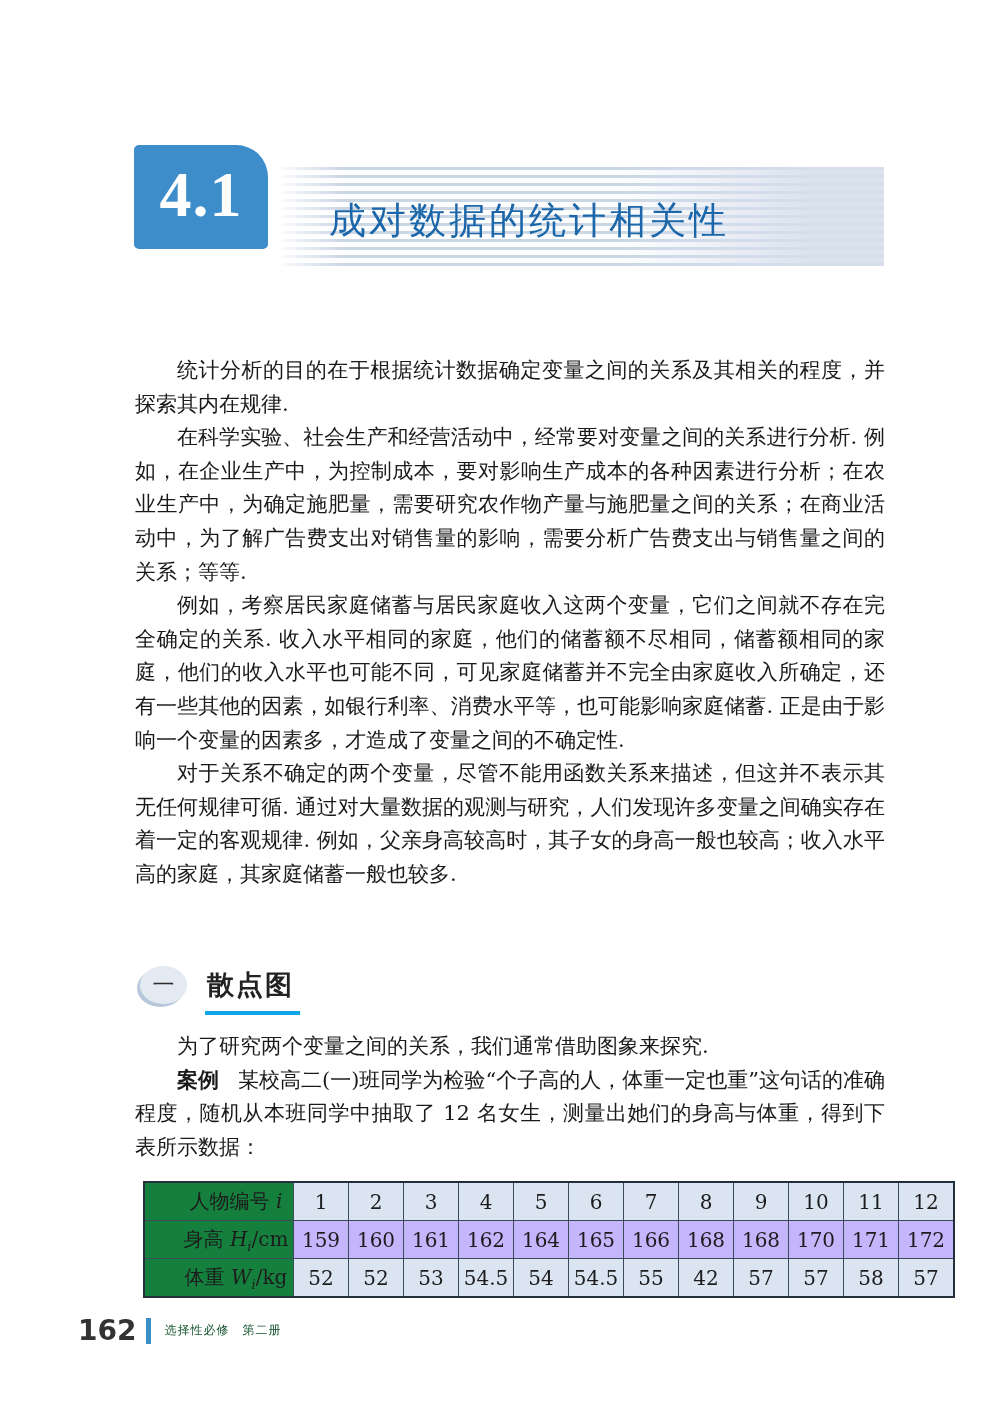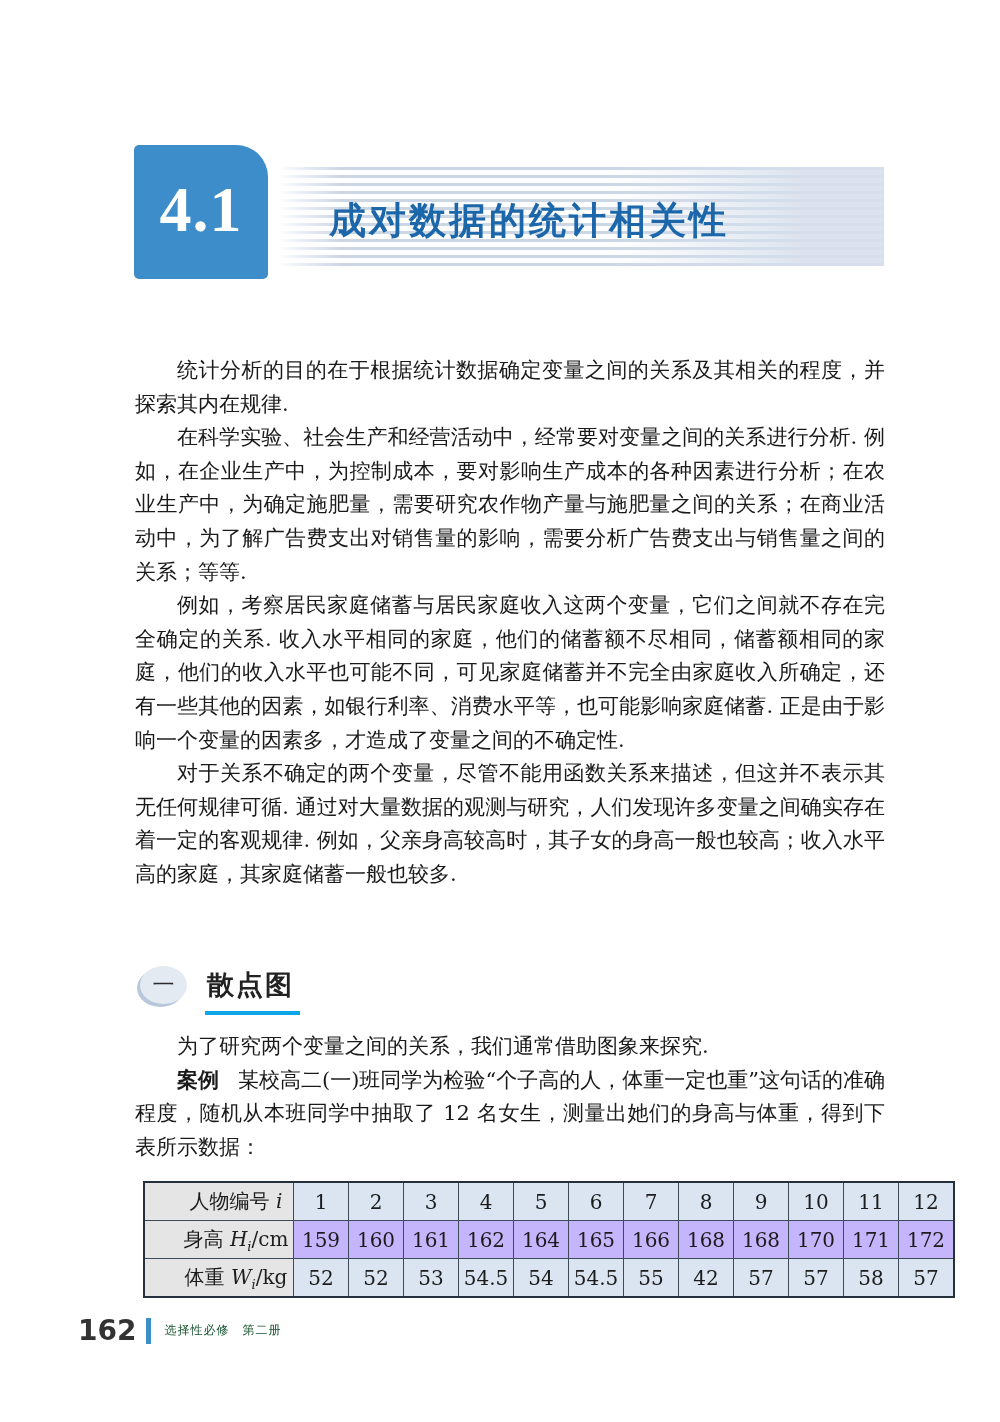--- a/index.html
+++ b/index.html
@@ -10,21 +10,21 @@
     background: #ffffff;
     overflow: hidden;
     font-family: "DejaVu Serif", "Liberation Serif", serif;
     color: #1a1a1a;
   }
 
   
   .section-box {
     position: absolute;
     left: 134px; top: 145px;
-    width: 134px; height: 134px;
+    width: 134px; height: 104px;
     background: #3d8dca;
     border-radius: 5px 32px 5px 5px;
     display: flex; align-items: center; justify-content: center;
   }
   .section-box .num {
     color: #ffffff;
     font-family: "Liberation Serif", "DejaVu Serif", serif;
     font-weight: 700;
     font-size: 64px;
     letter-spacing: 1px;
@@ -36,21 +36,21 @@
     width: 603px; height: 99px;
     background:
       linear-gradient(to right, rgba(255,255,255,0.9), rgba(255,255,255,0) 10%),
       linear-gradient(to right, rgba(215,223,236,0) 55%, rgba(215,223,236,0.9) 88%),
       repeating-linear-gradient(to bottom, #ccd7e6 0px, #ccd7e6 3px, #ffffff 3px, #ffffff 8px);
     display: flex; align-items: center;
   }
   .title-band .chapter-title {
     margin: 8px 0 0 48px;
     font-size: 37px;
-    font-weight: 700;
+    font-weight: 400;
     letter-spacing: 3px;
     color: #1c67aa;
   }
 
   
   .content {
     position: absolute;
     left: 135px;
     width: 750px;
     font-size: 21px;
@@ -104,21 +104,21 @@
     table-layout: fixed;
   }
   .data-table th, .data-table td {
     border: 1px solid #3c4a59;
     text-align: center;
     height: 37px;
     padding: 0 2px;
     font-weight: 400;
   }
   .data-table th {
-    background: #e5e5e5;
+    background: #15803d;
     width: 110px;
     white-space: nowrap;
     padding-left: 36px;
   }
   .data-table td { background: #dbe5f2; width: 50px; }
   .data-table tr.row-heights td { background: #c4b5fd; }
   .mi { font-style: italic; font-family: "DejaVu Serif", "Liberation Serif", serif; }
   .data-table sub { font-size: 0.65em; }
 
   

